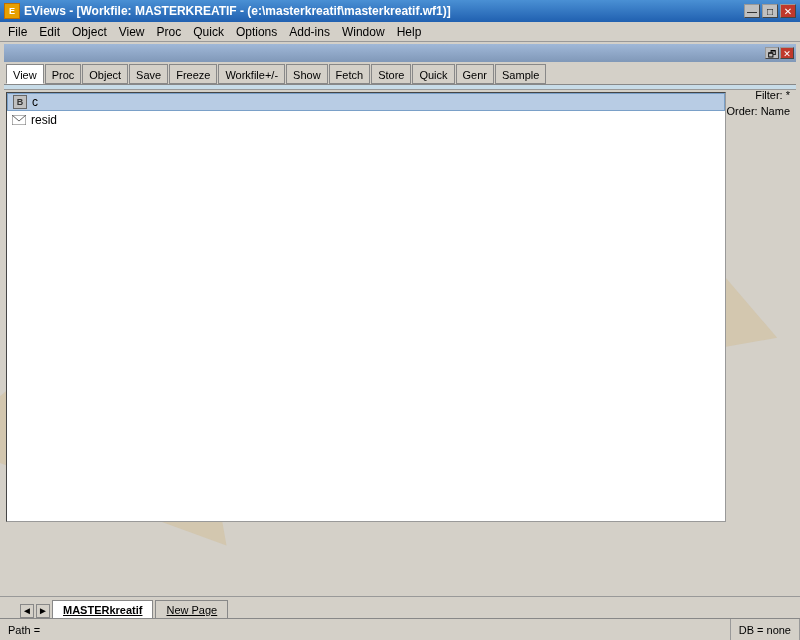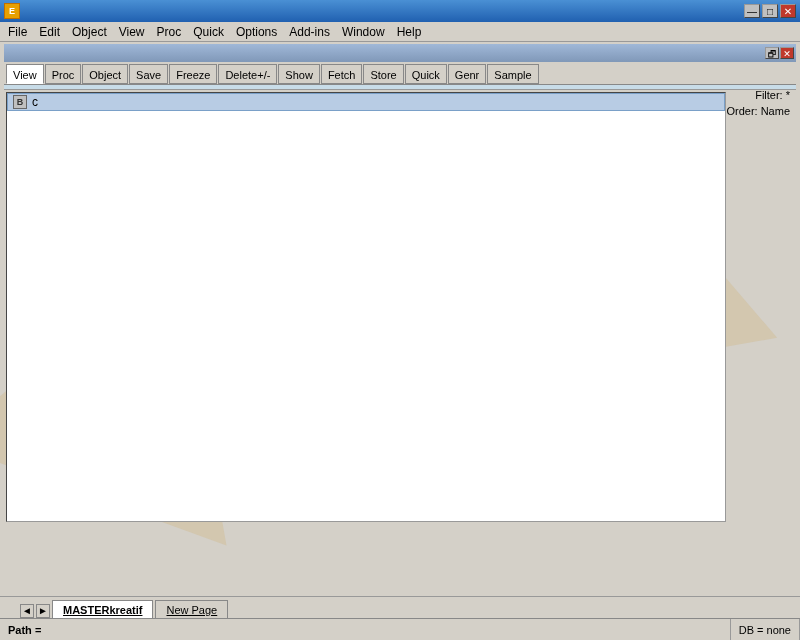--- a/index.html
+++ b/index.html
@@ -163,21 +163,21 @@
       align-items: center;
     }
     .status-segment {
       padding: 0 8px;
       font-size: 11px;
       border-right: 1px solid #999;
       height: 100%;
       display: flex;
       align-items: center;
     }
-    .status-segment.flex { flex: 1; font-weight: bold; }
+    .status-segment.flex { flex: 1; }
 
     
     #bg-decoration {
       position: absolute;
       top: 42px;
       left: 0;
       right: 0;
       bottom: 44px;
       pointer-events: none;
       z-index: 0;
@@ -229,20 +229,21 @@
       background: #b8cce4;
       border: 1px solid #7aa0c8;
     }
   </style>
 </head>
 <body>
 
 <div id="title-bar">
   <div id="title-bar-left">
     <div id="title-bar-icon" style="width:16px;height:16px;background:#e8a000;border:1px solid #c07000;display:flex;align-items:center;justify-content:center;font-size:9px;font-weight:bold;color:white;">E</div>
+    <span id="title-bar-text">EViews - [Workfile: MASTERKREATIF - (e:\masterkreatif\masterkreatif.wf1)]</span>
   </div>
   <div id="title-bar-controls">
     <span class="title-btn">—</span>
     <span class="title-btn">□</span>
     <span class="title-btn close">✕</span>
   </div>
 </div>
 
 <div id="menu-bar">
     <span class="menu-item">File</span>
@@ -269,21 +270,21 @@
     <span class="inner-title-btn">🗗</span>
     <span class="inner-title-btn close">✕</span>
   </div>
 
   <div id="toolbar" style="margin:0 4px;">
       <button class="toolbar-btn active">View</button>
       <button class="toolbar-btn">Proc</button>
       <button class="toolbar-btn">Object</button>
       <button class="toolbar-btn">Save</button>
       <button class="toolbar-btn">Freeze</button>
-      <button class="toolbar-btn">Delete+/-</button>
+      <button class="toolbar-btn">Workfile+/-</button>
       <button class="toolbar-btn">Show</button>
       <button class="toolbar-btn">Fetch</button>
       <button class="toolbar-btn">Store</button>
       <button class="toolbar-btn">Quick</button>
       <button class="toolbar-btn">Genr</button>
       <button class="toolbar-btn">Sample</button>
     </div>
 
   <div id="info-area" style="margin:0 4px;">
     <div id="filter-order">
@@ -292,20 +293,29 @@
     </div>
   </div>
 
   <div id="main-content" style="margin:2px 6px; height:430px;">
     <div class="list-item item-highlight">
       <span class="item-icon">
         <span class="icon-b">B</span>
       </span>
       <span>c</span>
     </div>
+    <div class="list-item">
+      <span class="item-icon">
+        <svg width="14" height="10" viewBox="0 0 14 10">
+          <rect x="0" y="0" width="14" height="10" fill="white" stroke="#666" stroke-width="1"></rect>
+          <polyline points="0,0 7,6 14,0" fill="none" stroke="#666" stroke-width="1"></polyline>
+        </svg>
+      </span>
+      <span>resid</span>
+    </div>
   </div>
 </div>
 
 <div id="tab-bar">
   <div class="tab-nav-btn">◄</div>
   <div class="tab-nav-btn">►</div>
   <div class="page-tab active">MASTERkreatif</div>
   <div class="page-tab">New Page</div>
 </div>
 

